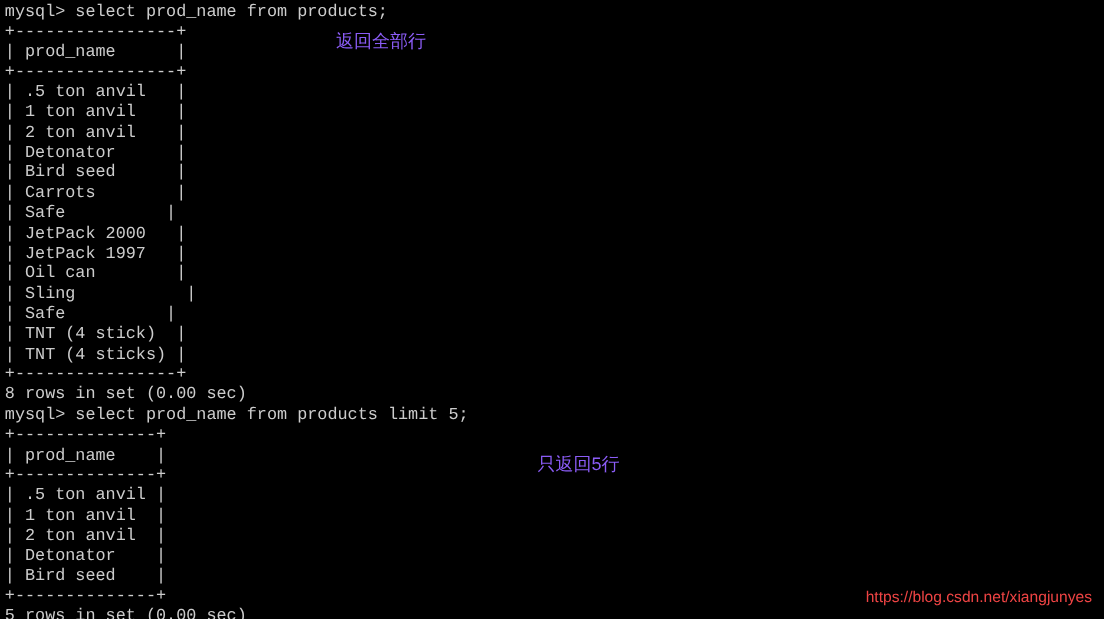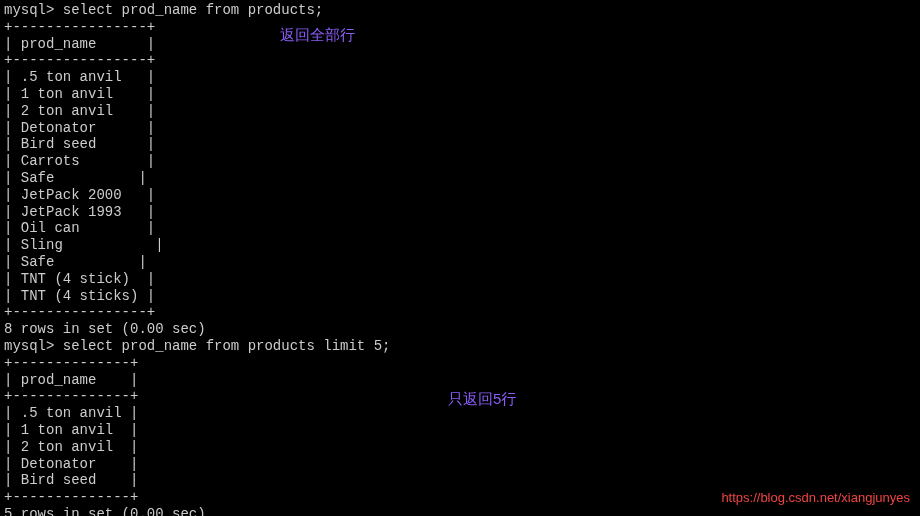--- a/index.html
+++ b/index.html
@@ -47,21 +47,21 @@
 <div class="line">| prod_name      |</div>
 <div class="line">+----------------+</div>
 <div class="line">| .5 ton anvil   |</div>
 <div class="line">| 1 ton anvil    |</div>
 <div class="line">| 2 ton anvil    |</div>
 <div class="line">| Detonator      |</div>
 <div class="line">| Bird seed      |</div>
 <div class="line">| Carrots        |</div>
 <div class="line">| Safe          |</div>
 <div class="line">| JetPack 2000   |</div>
-<div class="line">| JetPack 1993   |</div>
+<div class="line">| JetPack 1997   |</div>
 <div class="line">| Oil can        |</div>
 <div class="line">| Sling           |</div>
 <div class="line">| Safe          |</div>
 <div class="line">| TNT (4 stick)  |</div>
 <div class="line">| TNT (4 sticks) |</div>
 <div class="line">+----------------+</div>
 <div class="line">8 rows in set (0.00 sec)</div>
 <div class="line"></div>
 <div class="line">mysql&gt; select prod_name from products limit 5;</div>
 <div class="line">+--------------+</div>
@@ -69,15 +69,15 @@
 <div class="line">+--------------+</div>
 <div class="line">| .5 ton anvil |</div>
 <div class="line">| 1 ton anvil  |</div>
 <div class="line">| 2 ton anvil  |</div>
 <div class="line">| Detonator    |</div>
 <div class="line">| Bird seed    |</div>
 <div class="line">+--------------+</div>
 <div class="line">5 rows in set (0.00 sec)</div>
 
 <div class="annotation" style="left:280px; top:26px;">返回全部行</div>
-<div class="annotation" style="left:448px; top:390px;text-align:right;">只返回5行</div>
+<div class="annotation" style="left:448px; top:379px;text-align:right;">只返回5行</div>
 
 <div class="watermark">https://blog.csdn.net/xiangjunyes</div>
 
 </body></html>

